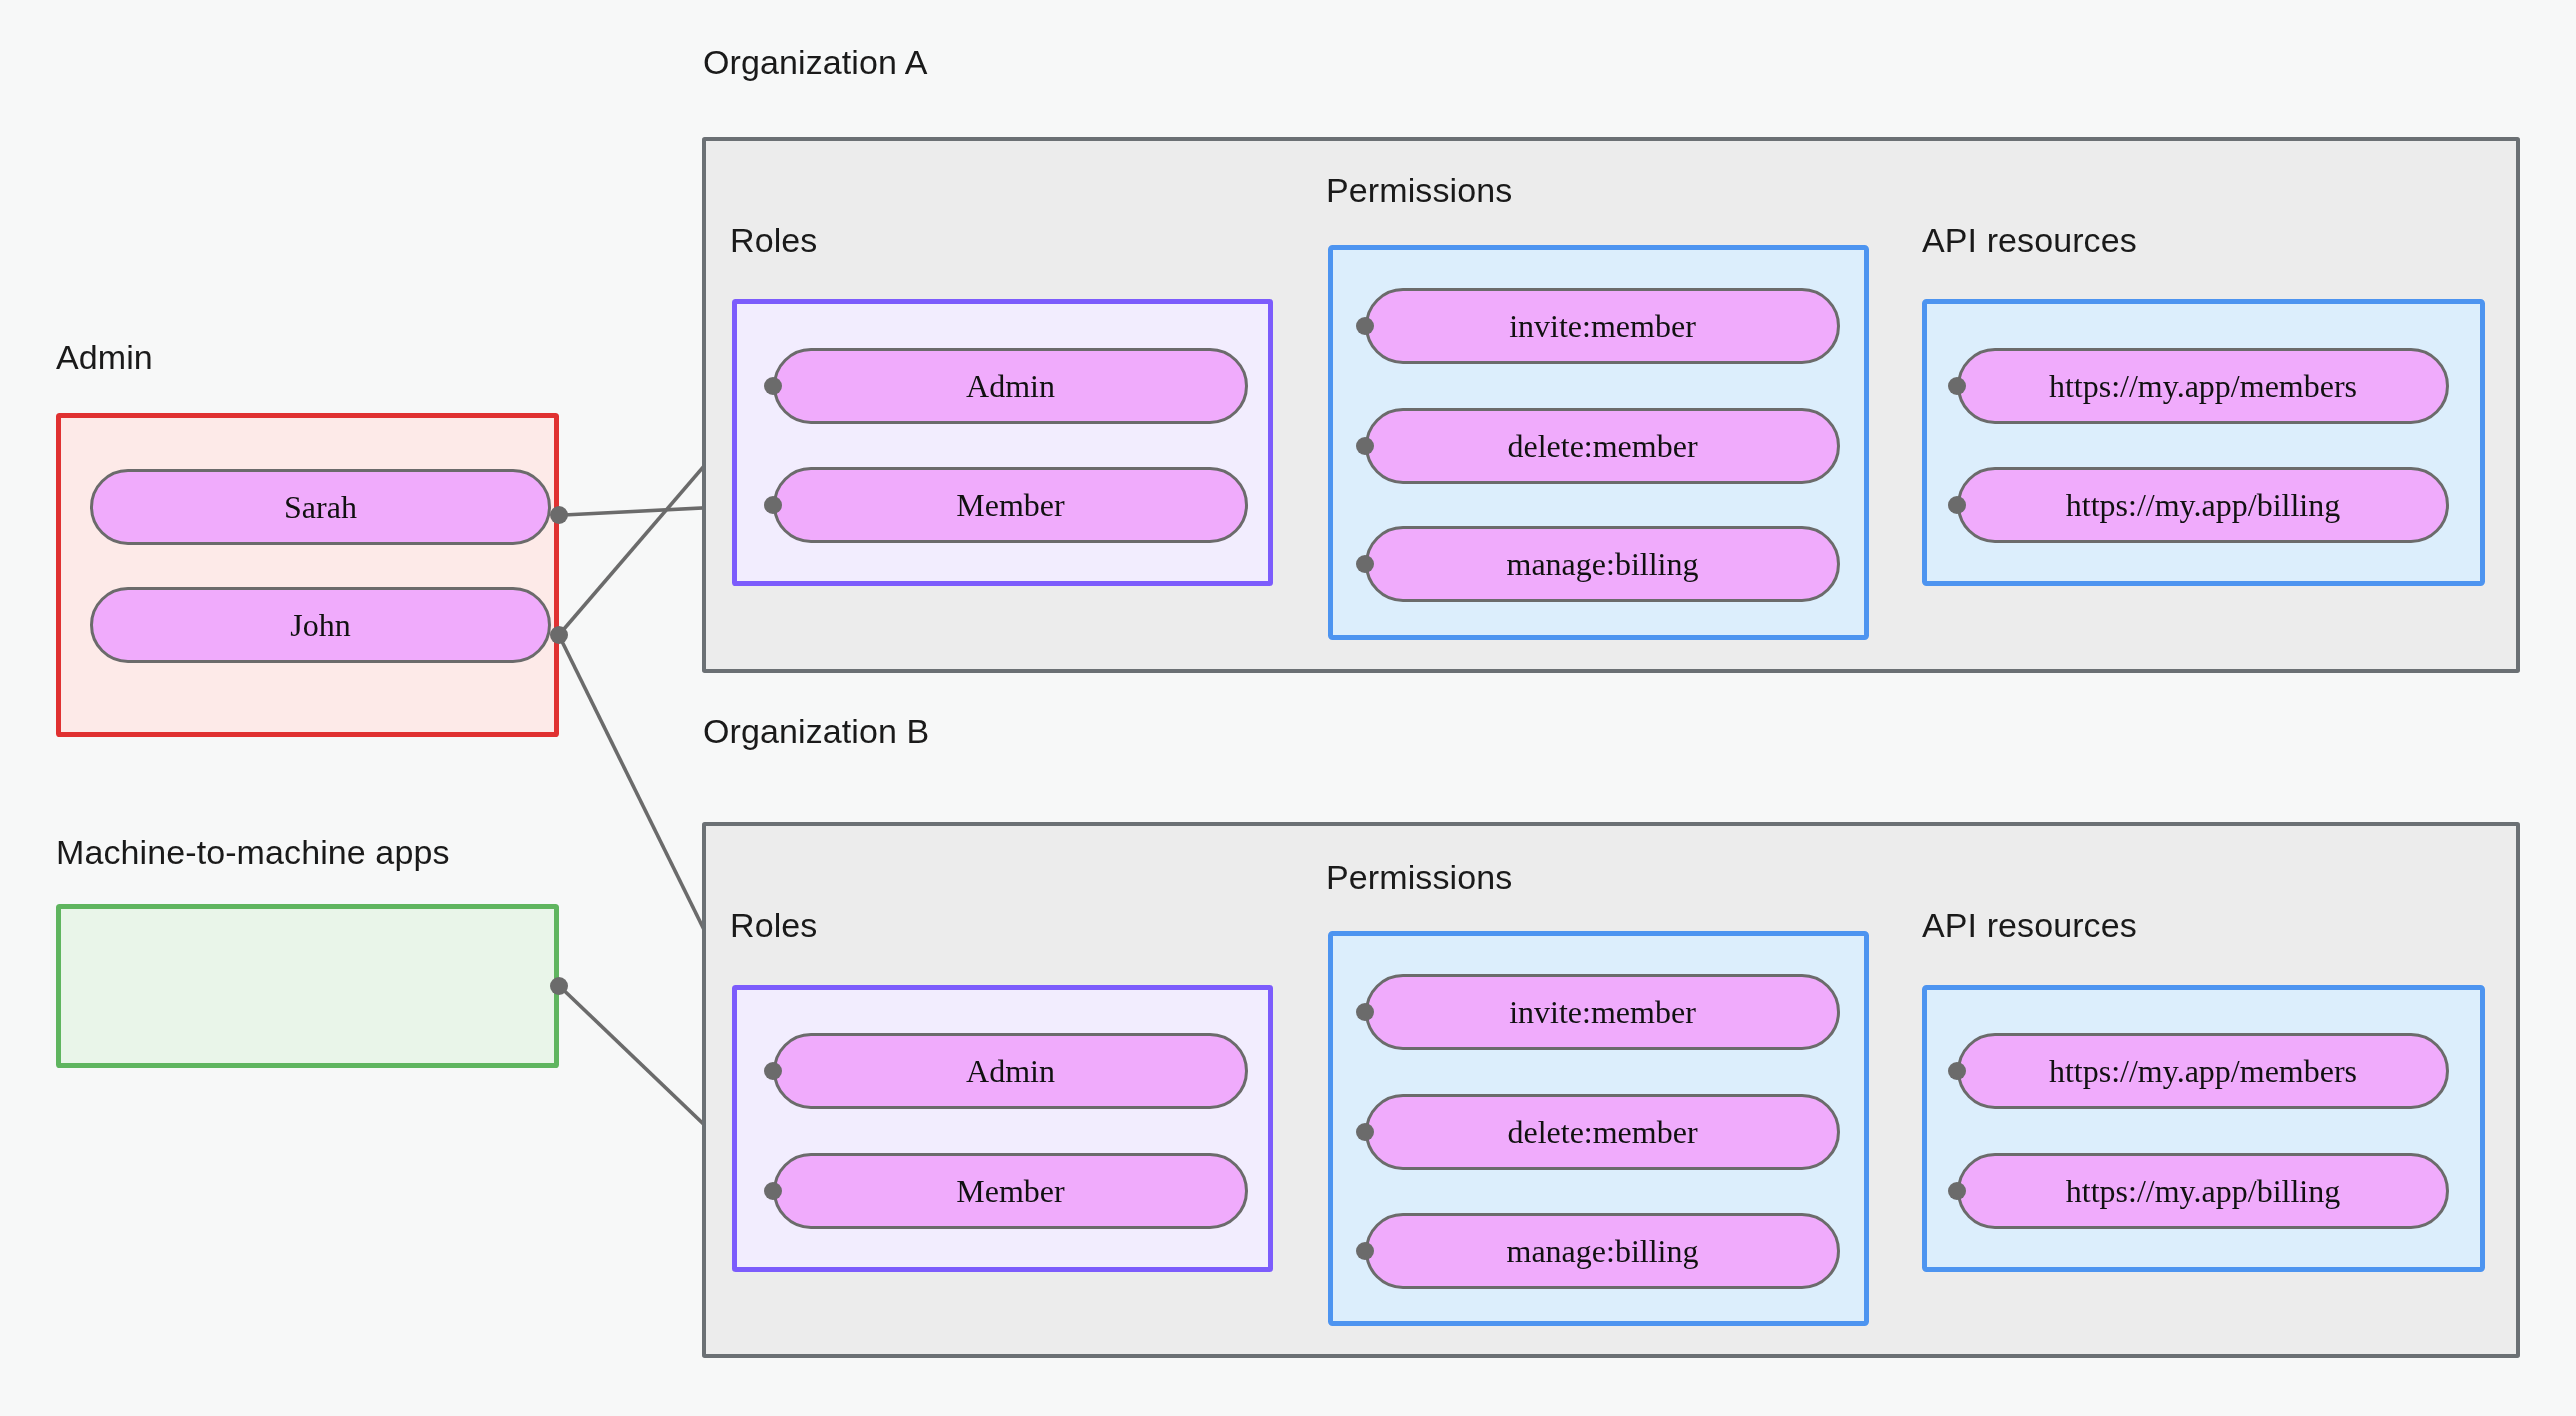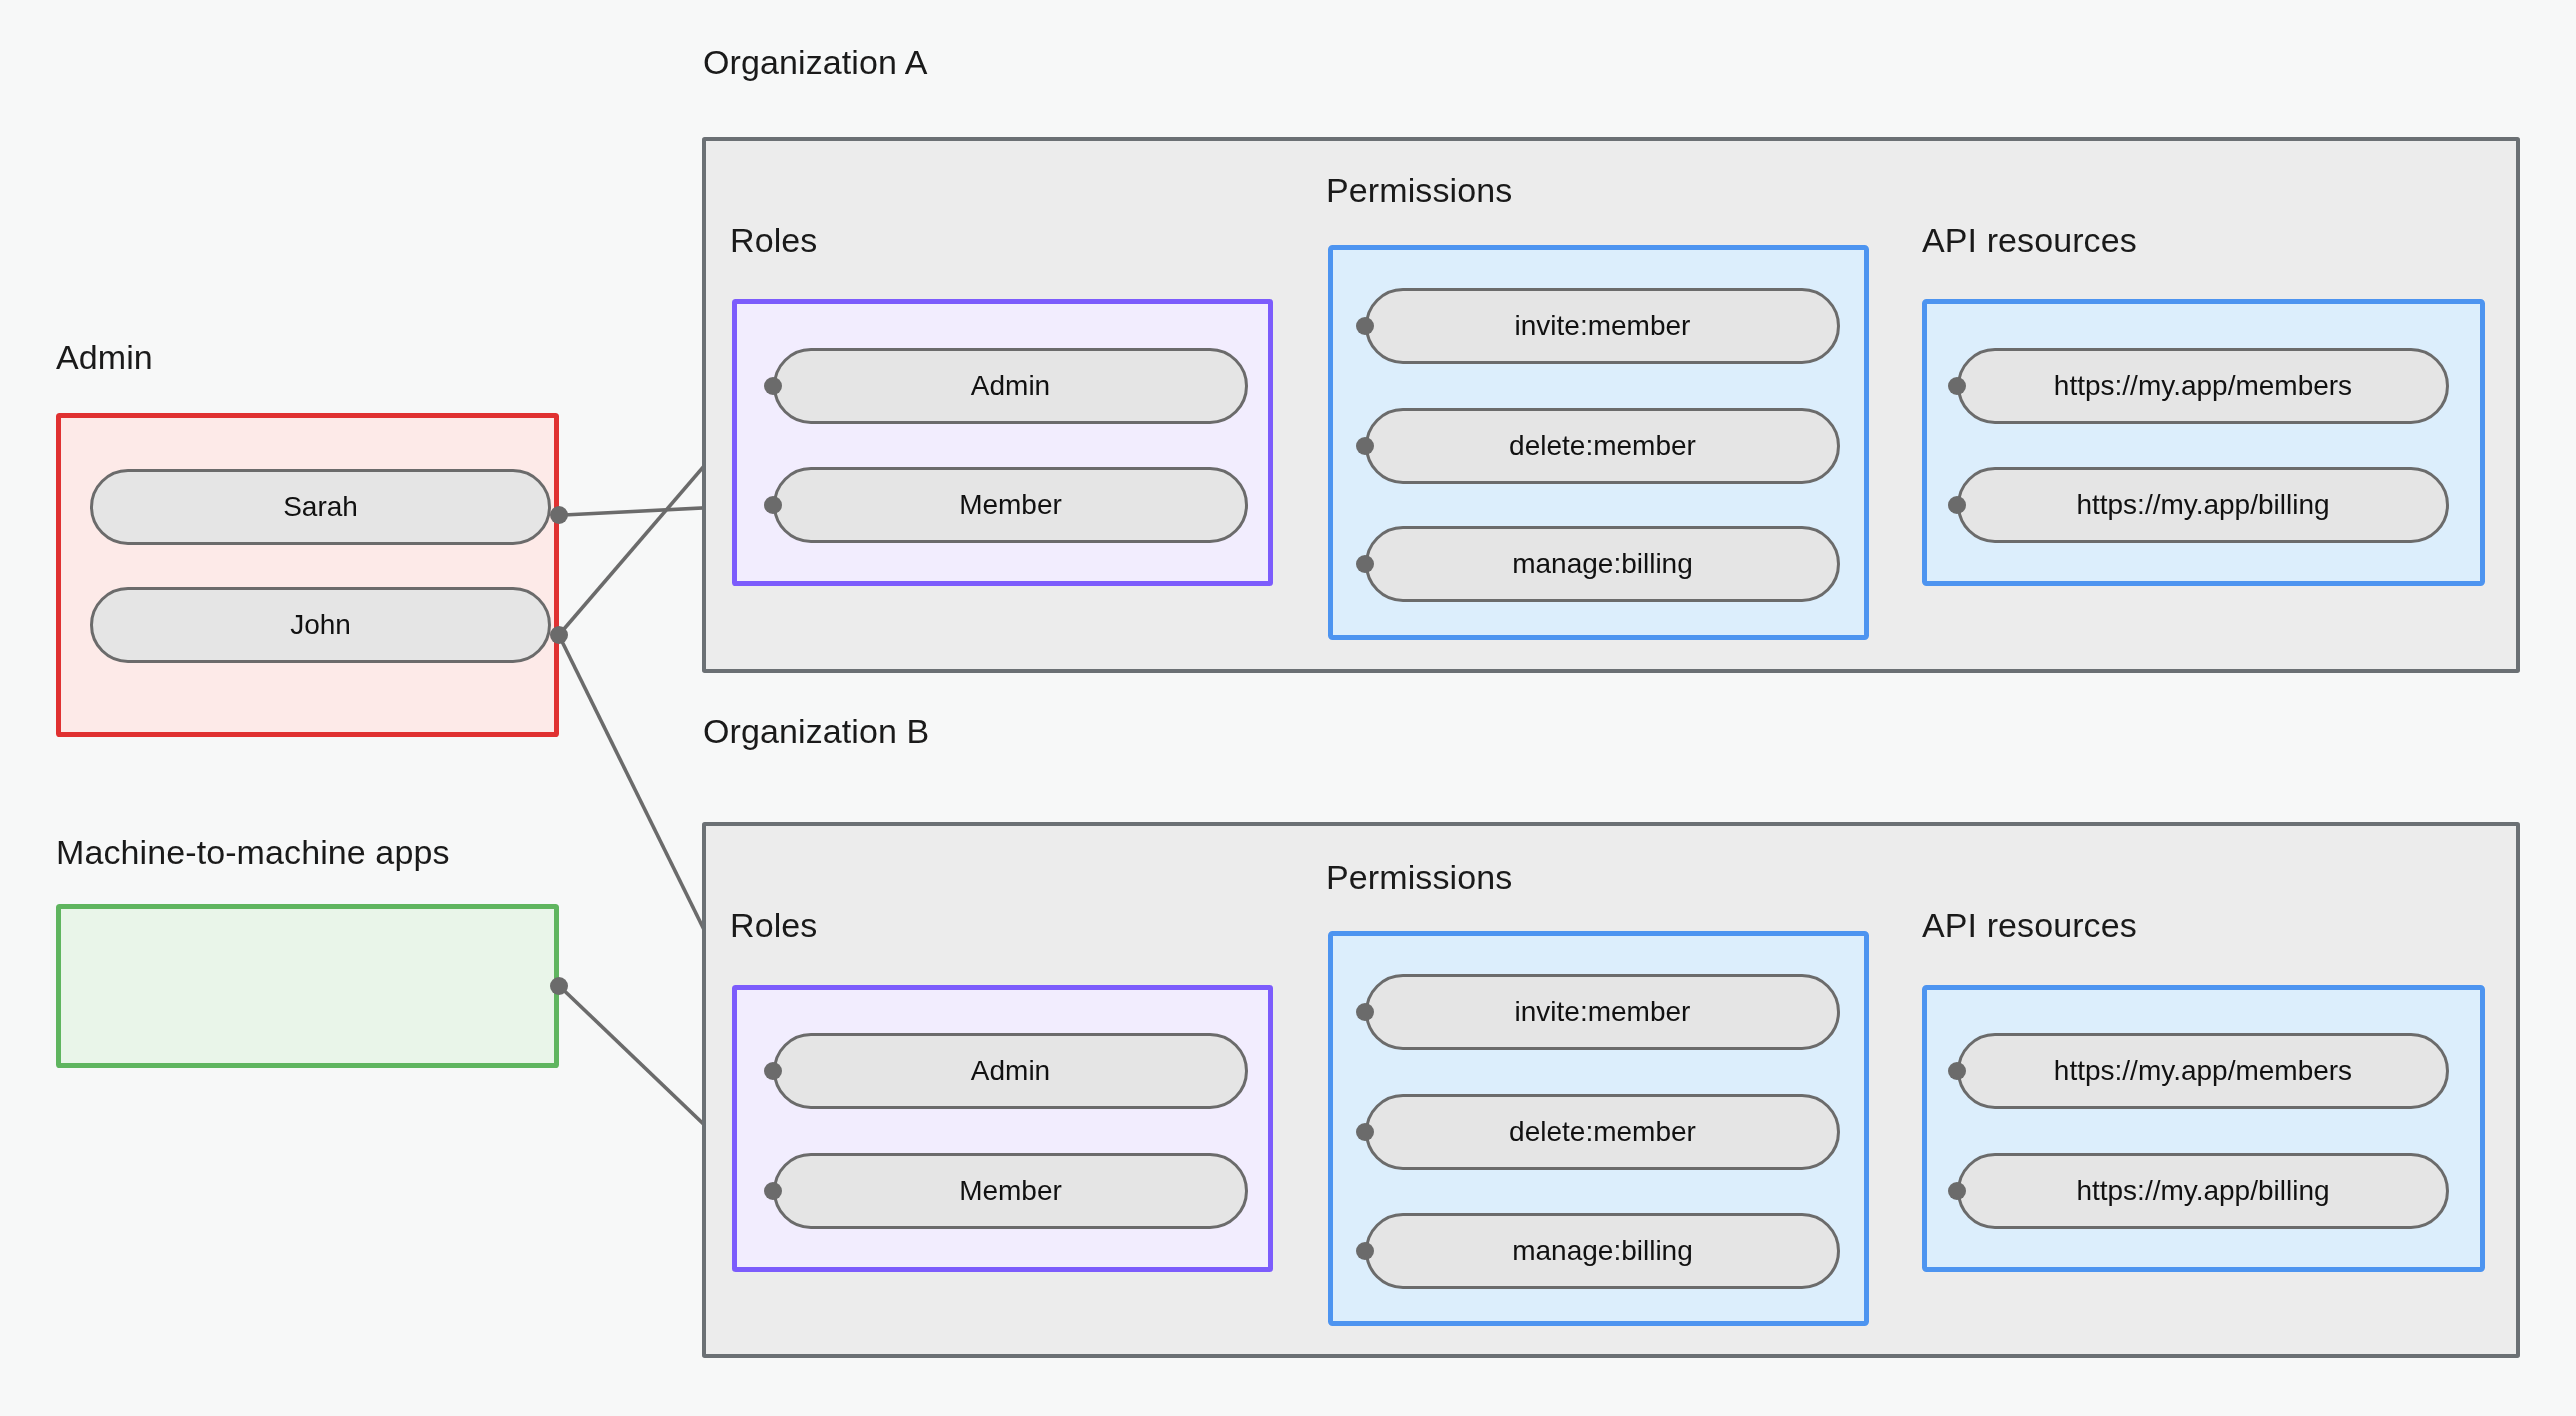--- a/index.html
+++ b/index.html
@@ -79,30 +79,30 @@
     border-color: #4d94f0;
     background: #dceefc;
     border-radius: 4.5px;
     z-index: 3;
   }
   
   .pill {
     position: absolute;
     z-index: 5;
     box-sizing: border-box;
-    background: #e5e5e5;
+    background: #f0abfc;
     border: 3.6px solid #6b6b6b;
     border-radius: 900px;
     display: flex;
     align-items: center;
     justify-content: center;
-    font-size: 28px;
+    font-size: 32px;
     color: #111111;
     white-space: nowrap;
-    font-family: Liberation Sans, sans-serif;
+    font-family: Liberation Serif, serif;
   }
   .dot {
     position: absolute;
     z-index: 6;
     width: 18px;
     height: 18px;
     border-radius: 50%;
     background: #6b6b6b;
     transform: translate(-50%, -50%);
     pointer-events: none;

